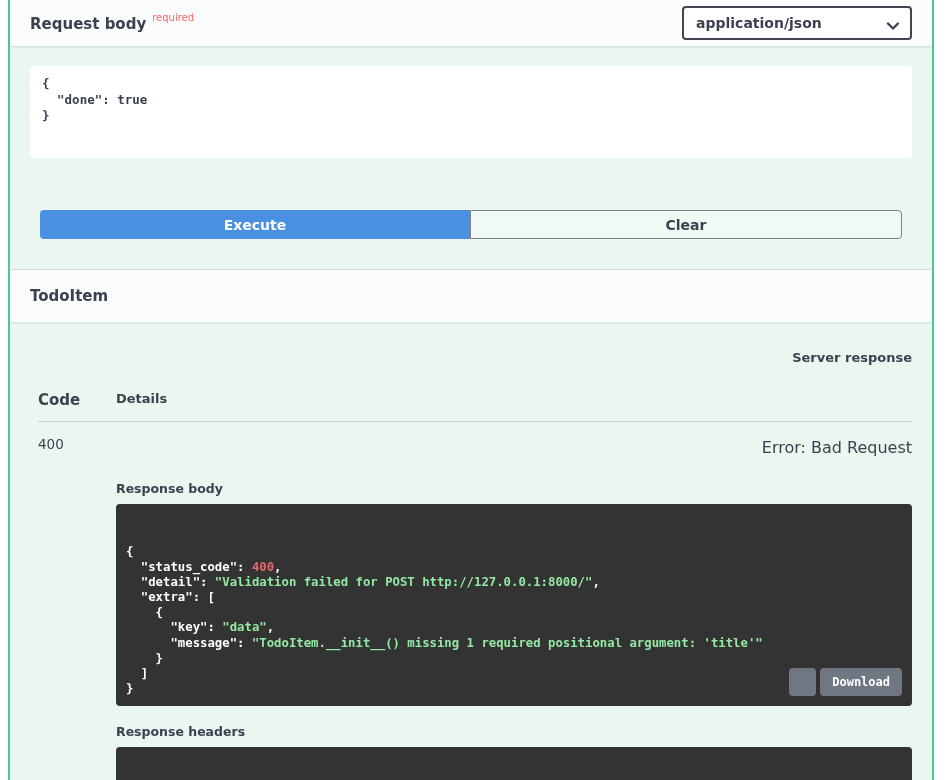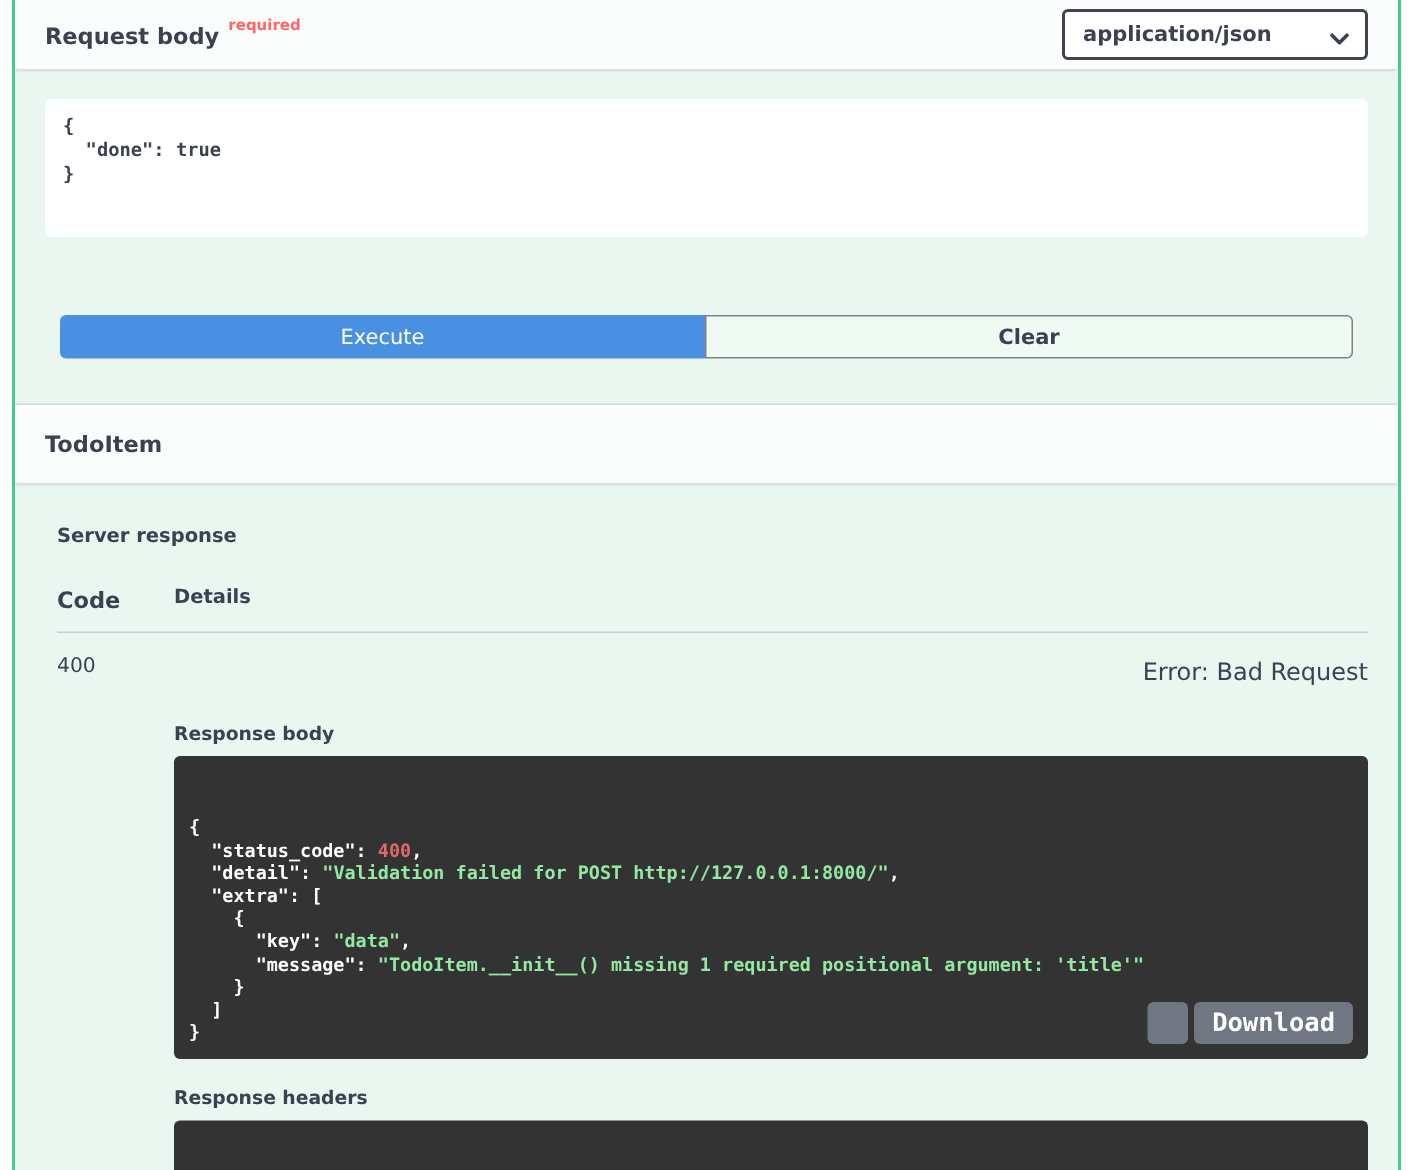--- a/index.html
+++ b/index.html
@@ -16,25 +16,25 @@
   }
   
   .section-band {
     background: #fbfdfc;
     box-shadow: 0 1px 2px rgba(0,0,0,.12);
     display: flex; align-items: center; justify-content: space-between;
     padding: 0 20px; height: 46px;
   }
   .band-title { font-size: 15px; font-weight: bold; color: #3b4151; }
   .required {
-    color: #f66; font-size: 10px; font-weight: bold;
+    color: #f66; font-size: 10px; font-weight: normal;
     vertical-align: top; margin-left: 6px; position: relative; top: -2px;
   }
   
-  .select-wrap { position: relative; width: 204px; }
+  .select-wrap { position: relative; width: 230px; }
   .select-wrap select {
     width: 100%; height: 34px;
     -webkit-appearance: none; appearance: none;
     border: 2px solid #41444e; border-radius: 4px; background: #fff;
     font-family: "DejaVu Sans", "Liberation Sans", sans-serif;
     font-size: 14px; font-weight: bold; color: #3b4151;
     padding: 0 36px 0 12px;
   }
   .select-wrap .chev {
     position: absolute; right: 12px; top: 11px; pointer-events: none;
@@ -45,37 +45,37 @@
     width: 100%; height: 92px; display: block;
     border: none; border-radius: 4px; background: #fff;
     font-family: "DejaVu Sans Mono", "Liberation Mono", monospace;
     font-size: 12.5px; font-weight: 600; color: #3b4151;
     line-height: 16px; padding: 10px 12px; resize: none; outline: none;
   }
   
   .execute-wrapper { display: flex; margin: 52px 10px 0 10px; height: 29px; }
   .btn-execute {
     flex: 1; background: #4a90e2; color: #fff; border: none;
-    border-radius: 4px 0 0 4px; font-size: 14px; font-weight: normal;
+    border-radius: 4px 0 0 4px; font-size: 14px; font-weight: bold;
     font-family: inherit; cursor: pointer;
   }
   .btn-clear {
     flex: 1; background: rgba(255,255,255,.35); color: #3b4151;
     border: 1px solid #808080; border-radius: 0 4px 4px 0;
     font-size: 14px; font-weight: bold; font-family: inherit; cursor: pointer;
   }
   
   .responses-band {
     margin-top: 30px; height: 53px;
     background: #fbfdfc; border-top: 1px solid rgba(59,65,81,.18);
     box-shadow: 0 1px 2px rgba(0,0,0,.1);
     display: flex; align-items: center; padding: 0 20px;
   }
   .responses-inner { padding: 18px 20px 0 20px; }
-  .server-response-label { font-size: 13px; font-weight: bold; margin: 10px 0 26px 8px; }
+  .server-response-label { font-size: 13px; font-weight: bold; margin: 10px 0 26px 8px; text-align: right; }
   .resp-table { margin-left: 8px; }
   .resp-head { display: grid; grid-template-columns: 78px 1fr; padding-bottom: 12px;
     border-bottom: 1px solid rgba(59,65,81,.2); }
   .col-code-h { font-size: 15px; font-weight: bold; }
   .col-details-h { font-size: 13px; font-weight: bold; }
   .resp-row { display: grid; grid-template-columns: 78px 1fr; padding-top: 14px; }
   .status-code { font-size: 13.5px; }
   .resp-desc { font-size: 16px; color: #3b4151; margin: 2px 0 24px 0; text-align: right; }
   .block-label { font-size: 12.5px; font-weight: bold; margin-bottom: 8px; }
   .code-block {
@@ -88,21 +88,21 @@
   .tok-p, .tok-k { color: #ffffff; }
   .tok-s { color: #93e8a2; }
   .tok-n { color: #e0686c; }
   .block-btns { position: absolute; right: 10px; bottom: 10px; display: flex; gap: 4px; }
   .copy-btn {
     width: 27px; height: 28px; background: #707682; border: none; border-radius: 4px;
     display: flex; align-items: center; justify-content: center; cursor: pointer;
   }
   .download-btn {
     height: 28px; background: #707682; border: none; border-radius: 4px;
-    color: #fff; font-size: 17px; font-weight: bold; font-family: inherit;
+    color: #fff; font-size: 12px; font-weight: bold; font-family: inherit;
     padding: 0 12px; cursor: pointer;
   }
   .headers-label { margin-top: 18px; }
 </style>
 </head>
 <body>
 
 <div class="opblock">
 
   <div class="section-band">

